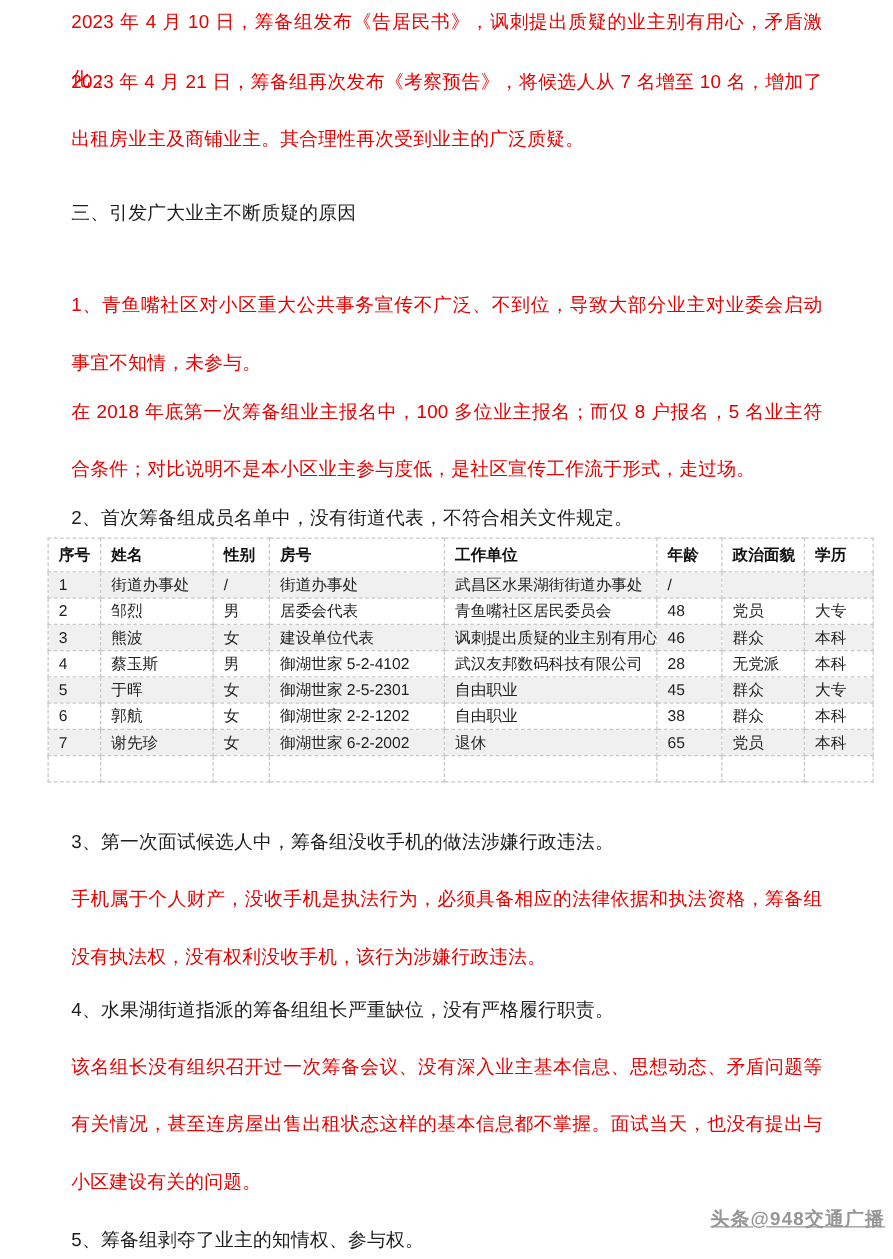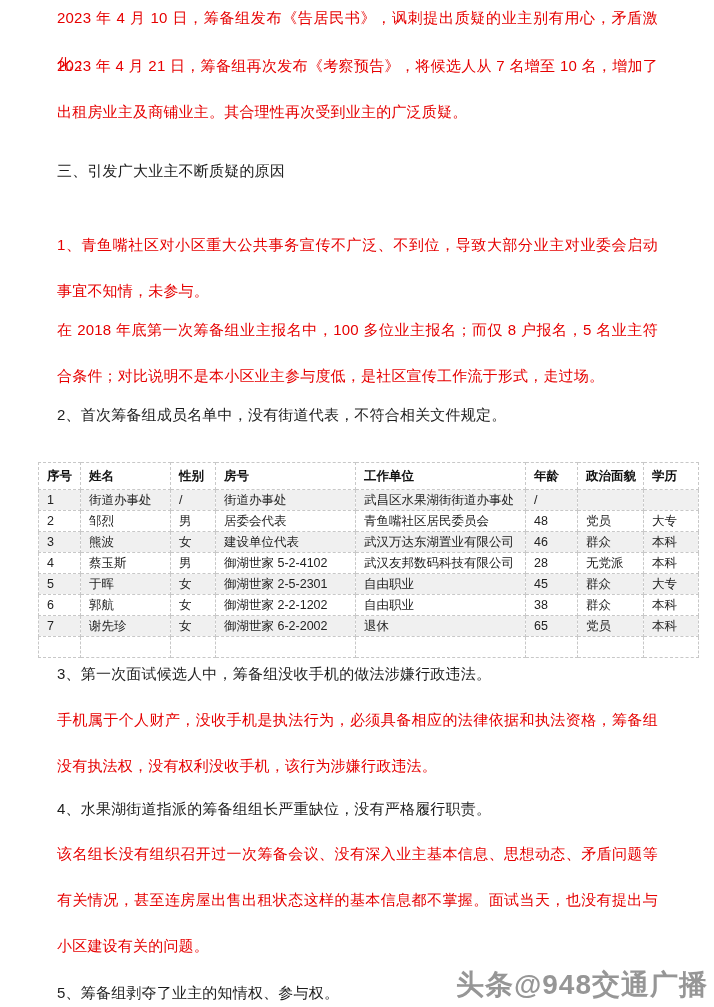--- a/index.html
+++ b/index.html
@@ -19,37 +19,38 @@
     position:absolute;left:57px;width:601px;
     font-size:15px;line-height:46px;text-align:justify;
     letter-spacing:0.2px;
   }
   .red{color:var(--red);}
   .bold{font-weight:normal;}
   .heading{text-align:left;}
   table.members{
     position:absolute;left:38px;top:430px;width:660px;
     border-collapse:collapse;table-layout:fixed;
-    font-size:12.5px;color:#222;margin-top:32px;
+    font-size:12.5px;color:#222;
   }
   table.members th, table.members td{
     border:1px dashed var(--tborder);
     padding:1px 8px;overflow:hidden;white-space:nowrap;
     box-sizing:border-box;text-align:left;vertical-align:middle;
   }
   table.members thead tr{height:27px;}
   table.members tbody tr{height:21px;}
   table.members th{font-weight:bold;color:#111;background:#ffffff;}
   table.members tbody tr:nth-child(odd){background:var(--altbg);}
   table.members th:nth-child(7), table.members td:nth-child(7){text-align:left;}
   .watermark{
     position:absolute;top:966px;right:6px;
-    font-size:28px;font-weight:bold;letter-spacing:1px;
+    font-size:15px;font-weight:bold;letter-spacing:1px;
     color:var(--wm);
     text-shadow:2px 2px 0 #ffffff, -1px -1px 0 #ffffff;
+    text-decoration:underline;
   }
 </style>
 </head>
 <body>
 
 <div class="block red" style="top:-5px">2023 年 4 月 10 日，筹备组发布《告居民书》，讽刺提出质疑的业主别有用心，矛盾激化；</div>
 
 <div class="block red" style="top:43px">2023 年 4 月 21 日，筹备组再次发布《考察预告》，将候选人从 7 名增至 10 名，增加了出租房业主及商铺业主。其合理性再次受到业主的广泛质疑。</div>
 
 <div class="block bold heading" style="top:148px">三、引发广大业主不断质疑的原因</div>
@@ -102,21 +103,21 @@
         <td>青鱼嘴社区居民委员会</td>
         <td>48</td>
         <td>党员</td>
         <td>大专</td>
       </tr>
       <tr>
         <td>3</td>
         <td>熊波</td>
         <td>女</td>
         <td>建设单位代表</td>
-        <td>武汉万达东湖置业有限公司</td>
+        <td>讽刺提出质疑的业主别有用心</td>
         <td>46</td>
         <td>群众</td>
         <td>本科</td>
       </tr>
       <tr>
         <td>4</td>
         <td>蔡玉斯</td>
         <td>男</td>
         <td>御湖世家 5-2-4102</td>
         <td>武汉友邦数码科技有限公司</td>

